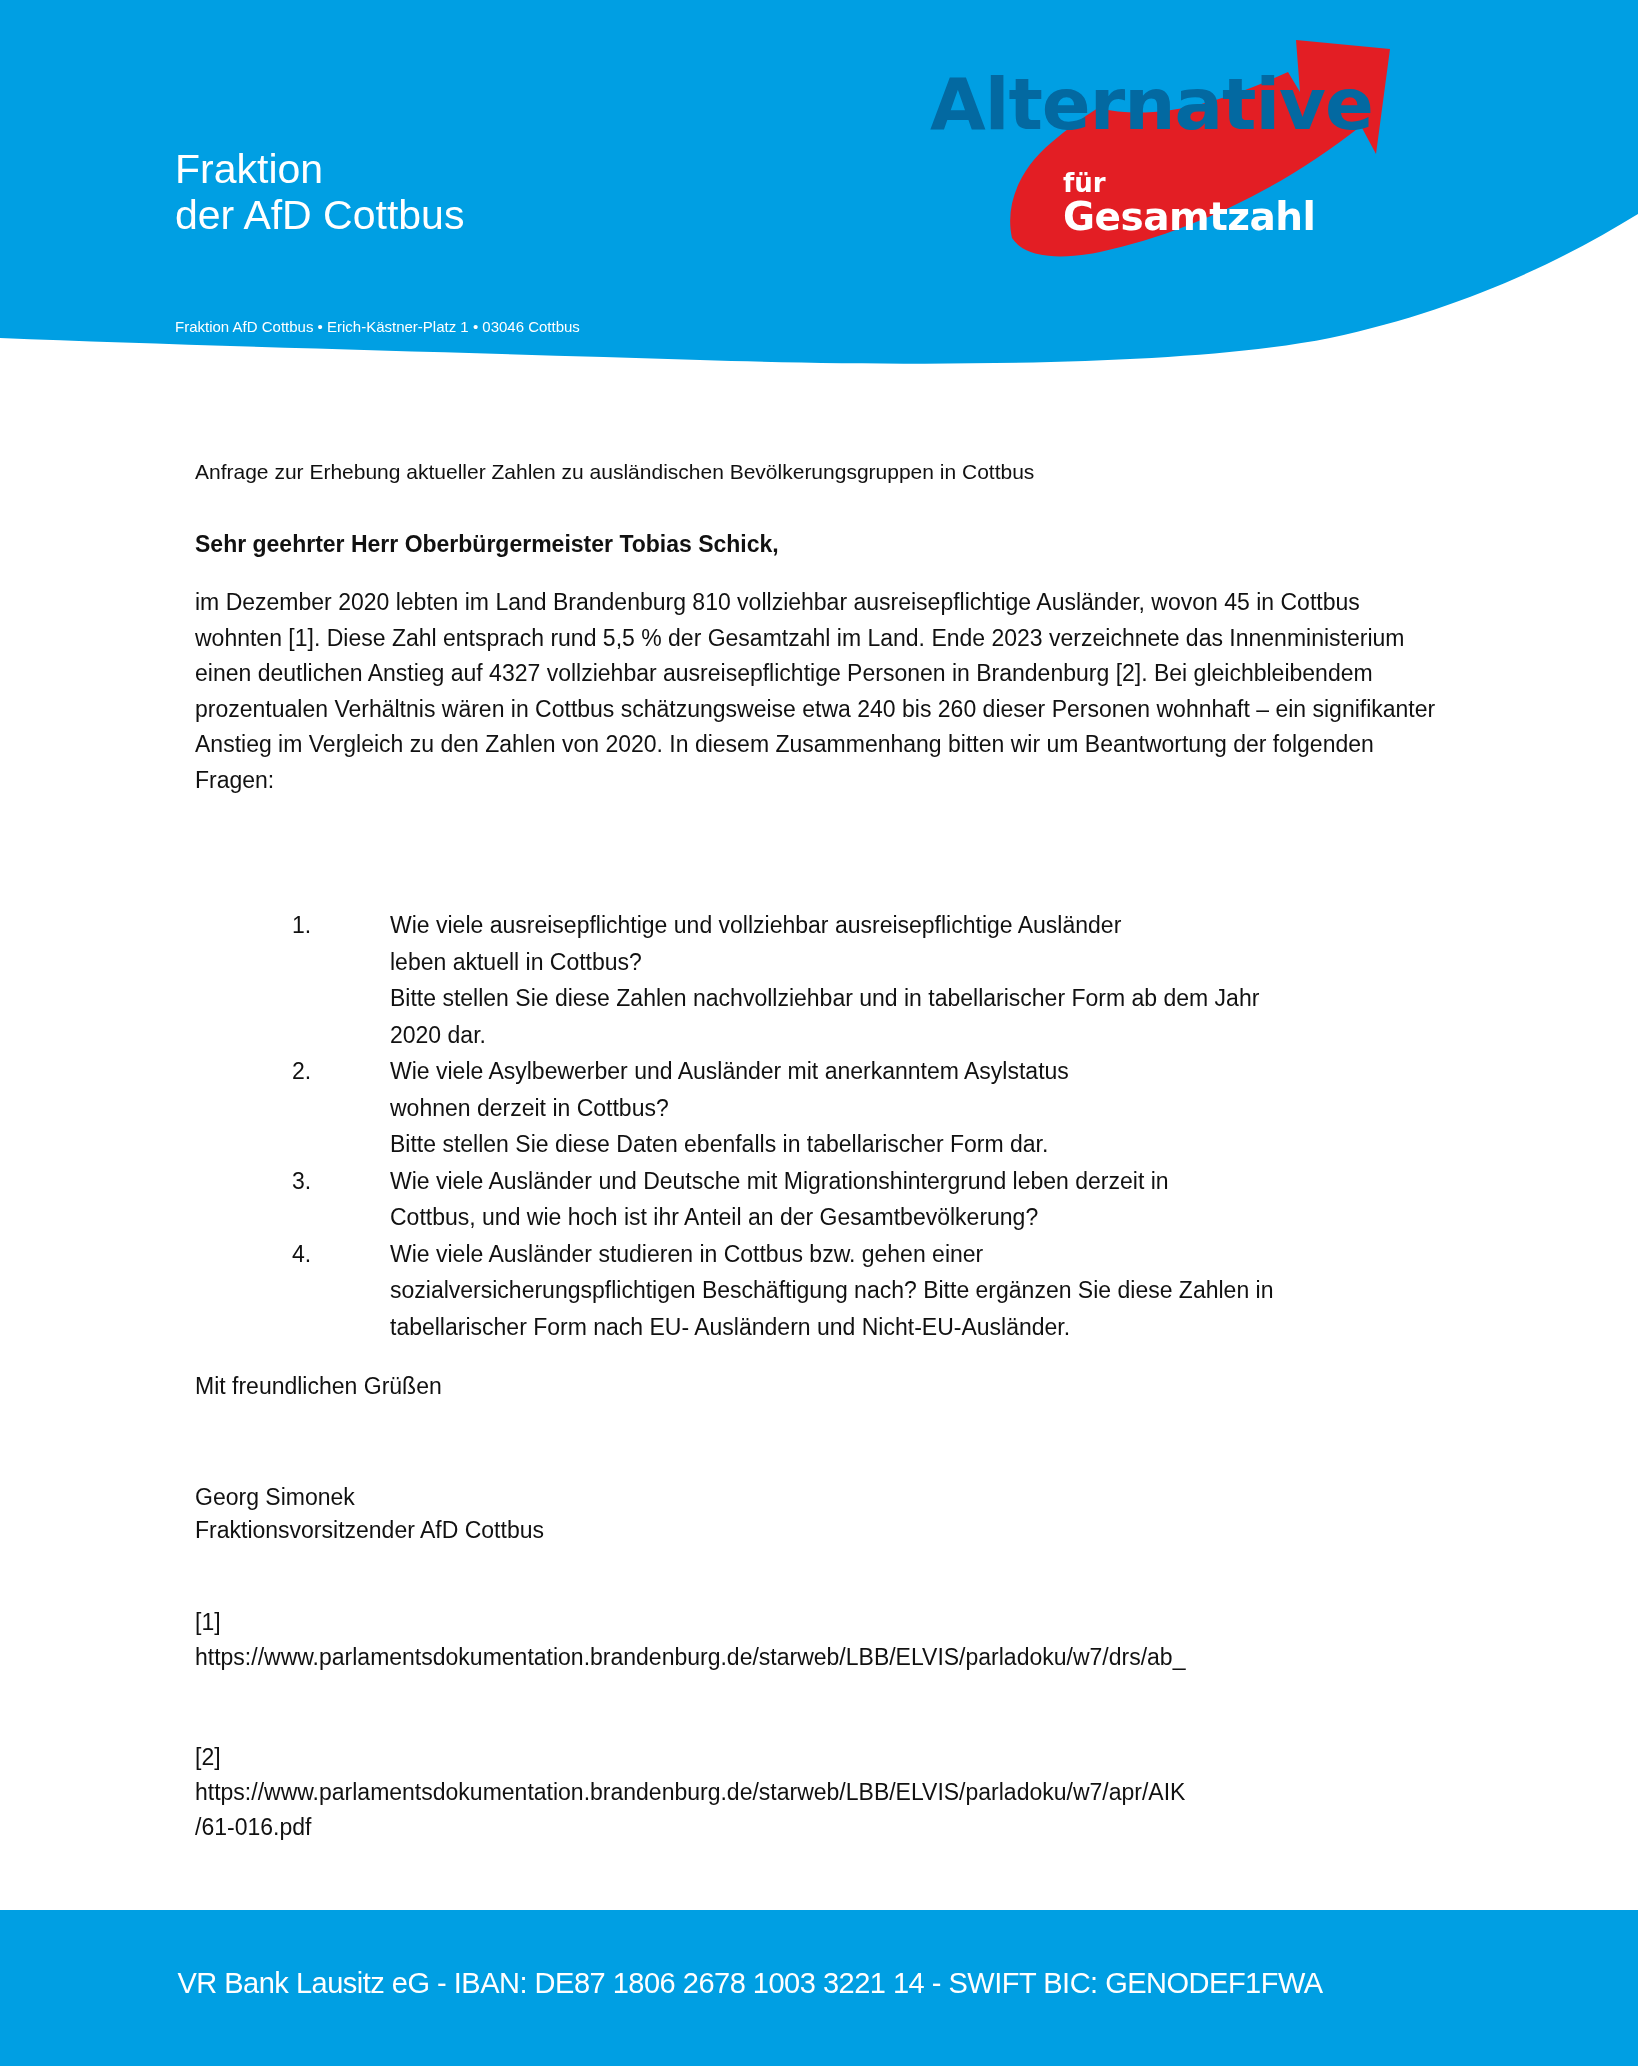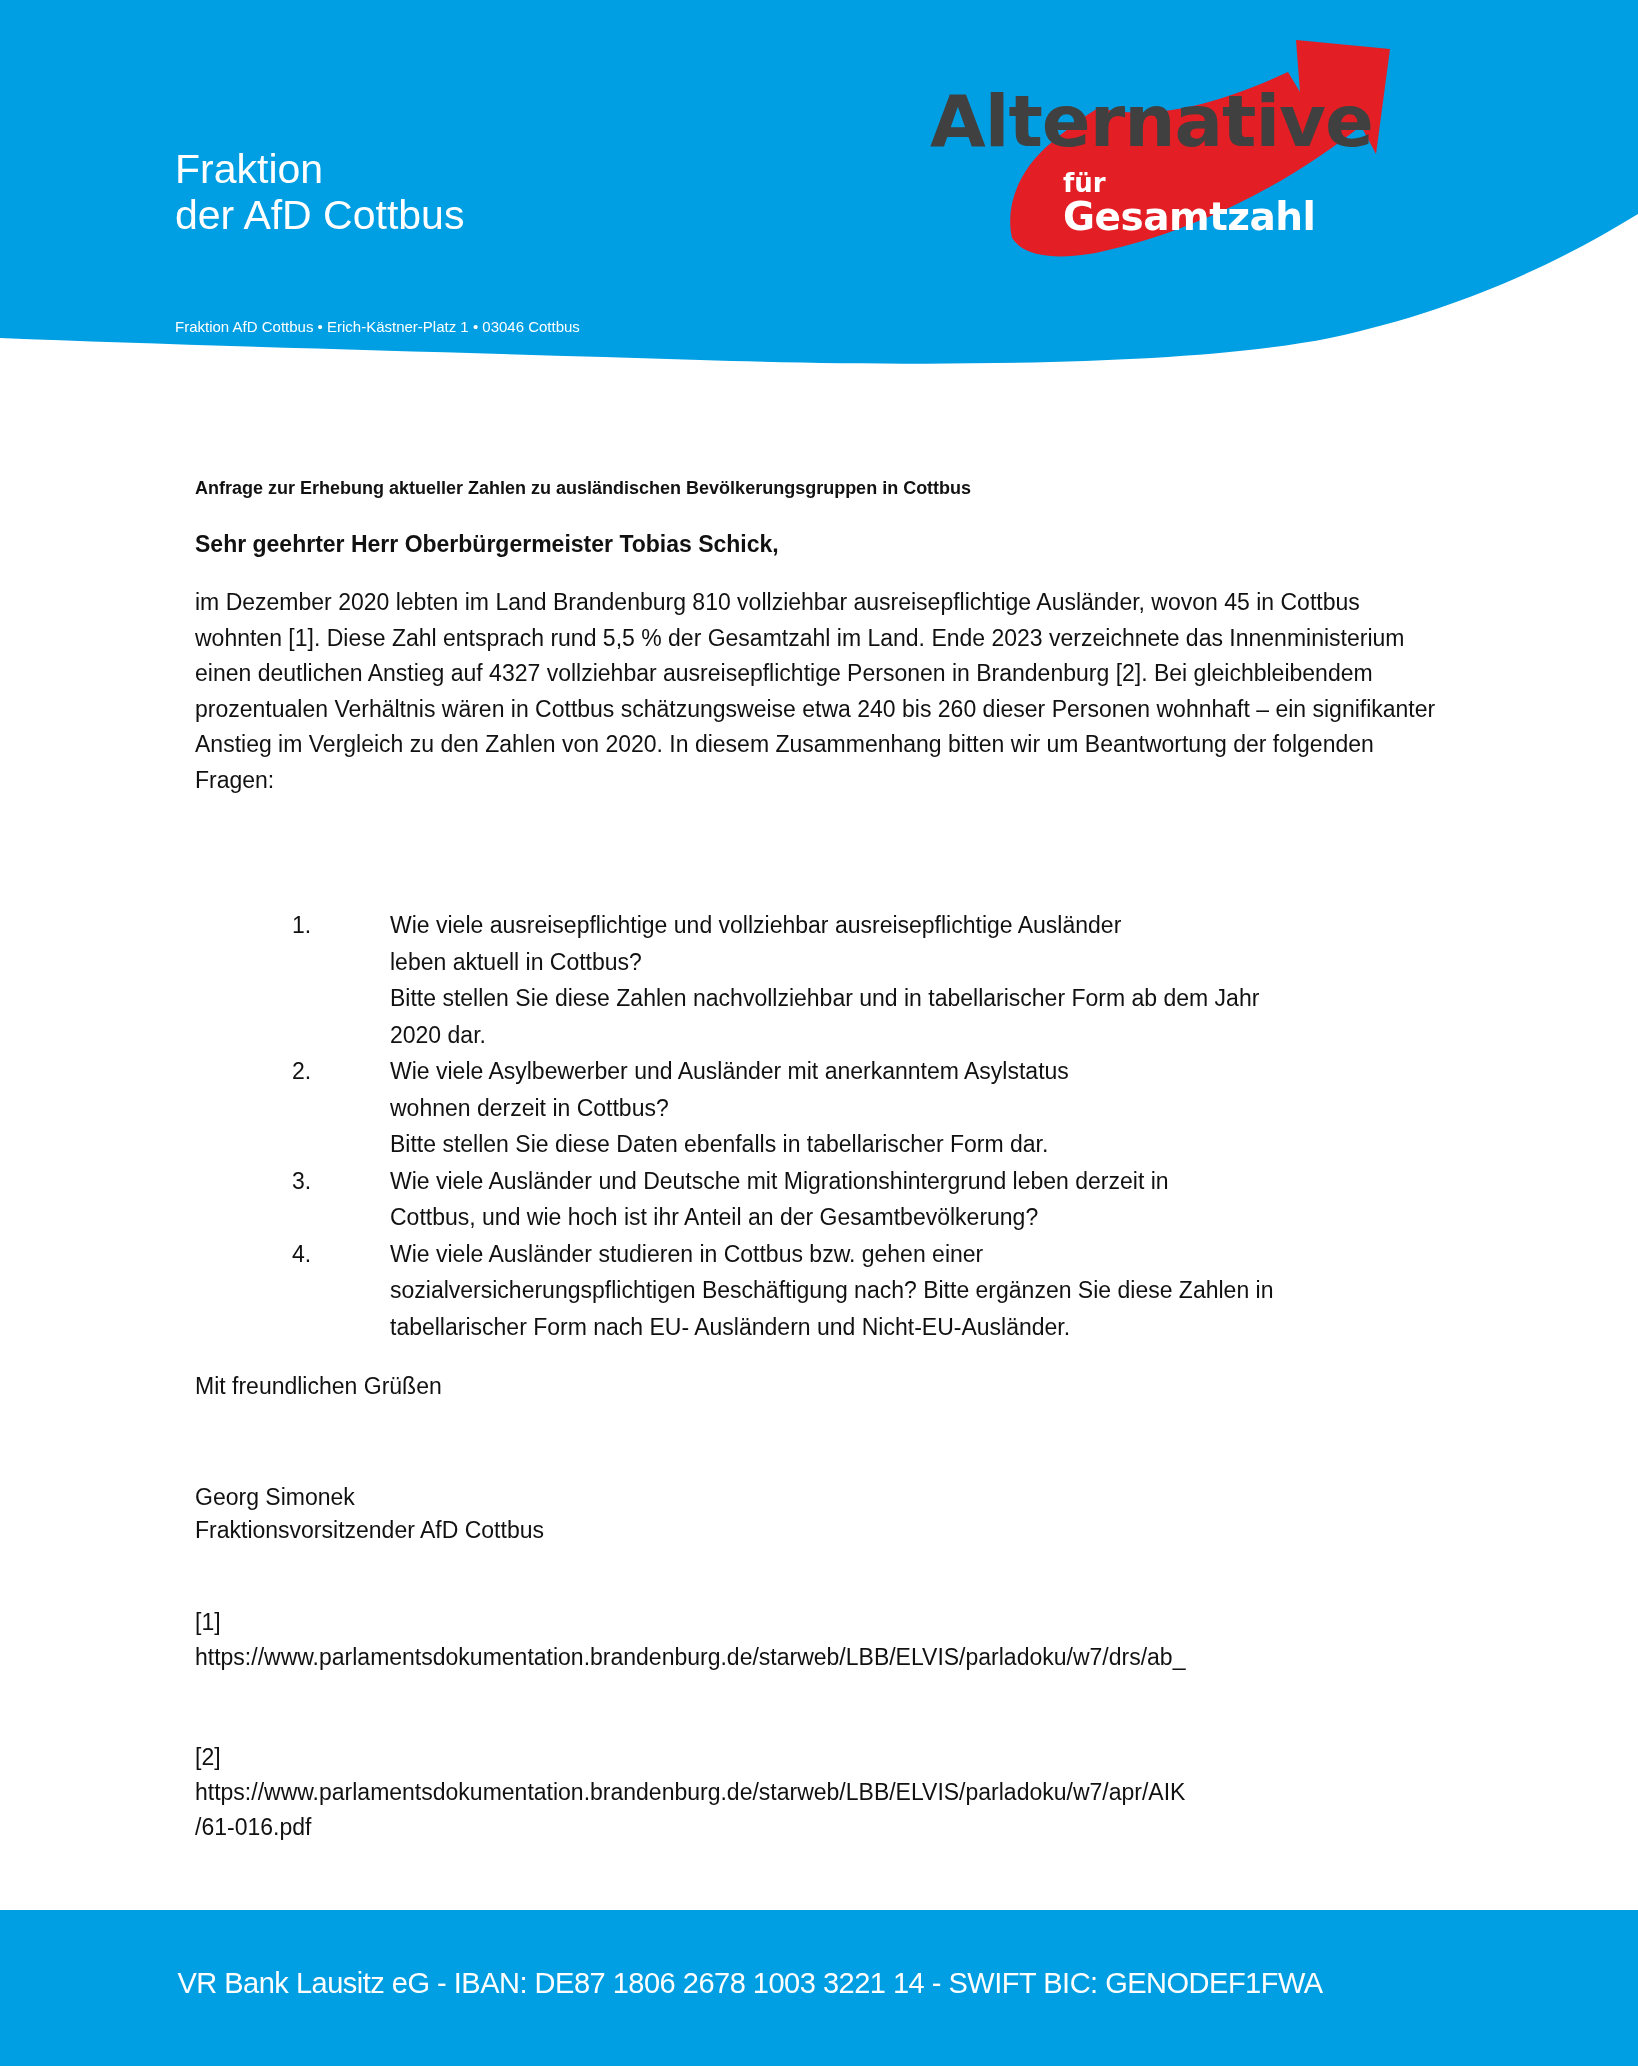--- a/index.html
+++ b/index.html
@@ -4,29 +4,29 @@
 <style>
   html, body { margin:0; padding:0; }
   body { width:1638px; height:2070px; position:relative; background:#ffffff; overflow:hidden;
          font-family:"Liberation Sans", sans-serif; color:#111; }
   .header { position:absolute; left:0; top:0; width:1638px; height:370px; }
   .header svg { position:absolute; left:0; top:0; }
   .fraktion { position:absolute; left:175px; top:146px; color:#fff; font-family:"Liberation Sans", sans-serif;
               font-size:41px; line-height:46px; }
   .address { position:absolute; left:175px; top:318px; color:#fff; font-size:15px; white-space:nowrap; }
   .address b { font-weight:normal; }
-  .logo-alt { position:absolute; left:930px; top:62px; color:#404040; font-family:"DejaVu Sans", sans-serif;
-              font-weight:bold; font-size:72px; letter-spacing:-1px; white-space:nowrap;margin-top:17px; }
+  .logo-alt { position:absolute; left:930px; top:62px; color:#0369a1; font-family:"DejaVu Sans", sans-serif;
+              font-weight:bold; font-size:72px; letter-spacing:-1px; white-space:nowrap; }
   .logo-fuer { position:absolute; left:1063px; top:168px; color:#fff; font-family:"DejaVu Sans", sans-serif;
                font-weight:bold; font-size:26px; }
   .logo-de { position:absolute; left:1063px; top:194px; color:#fff; font-family:"DejaVu Sans", sans-serif;
              font-weight:bold; font-size:39px; letter-spacing:-0.5px; white-space:nowrap; }
   .content { position:absolute; left:195px; width:1260px; font-family:"Liberation Sans", sans-serif;
              font-size:23px; color:#111; }
-  .title { top:478px; font-weight:bold; font-size:18px; }
+  .title { top:460px; font-weight:normal; font-size:21px; }
   .salut { top:531px;font-weight:bold; }
   .para { top:585px; line-height:35.5px; width:1250px; }
   .qlist { position:absolute; left:268px; top:907px; width:1200px; font-size:23px; line-height:36.5px; }
   .qitem { position:relative; padding-left:122px; }
   .qnum { position:absolute; left:24px; top:0; }
   .closing { top:1373px; }
   .signer { top:1481px; line-height:33px; }
   .ref { line-height:35px; }
   .ref1 { top:1605px; }
   .ref2 { top:1740px; }

